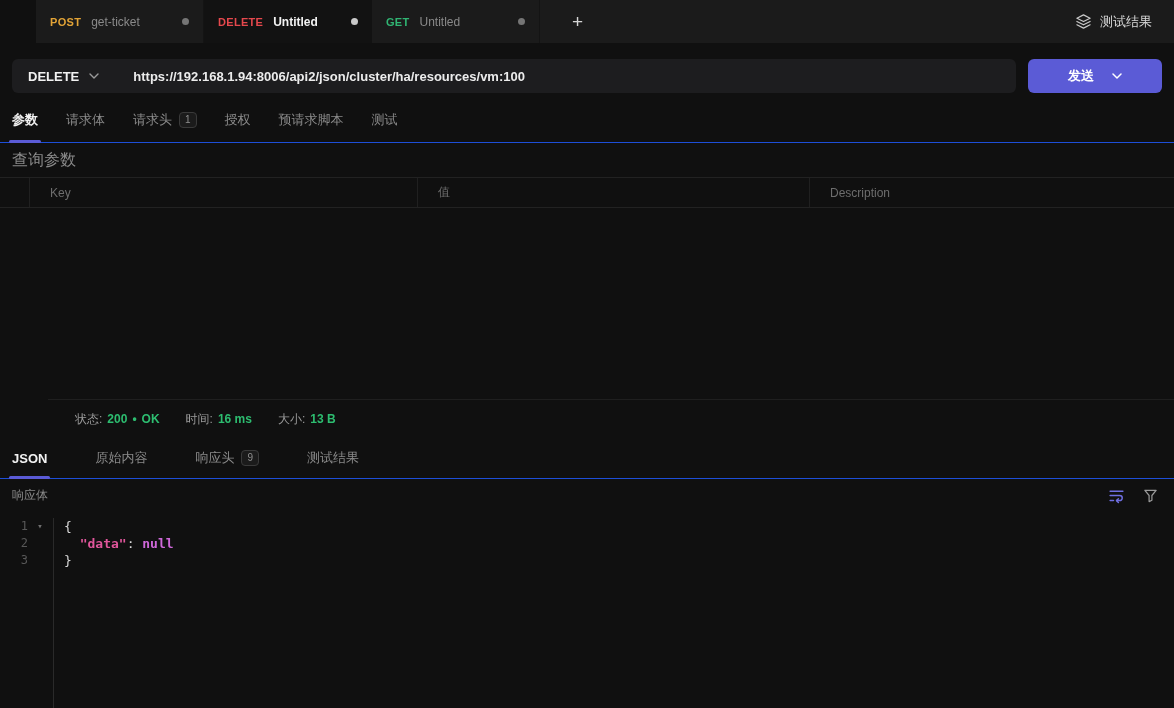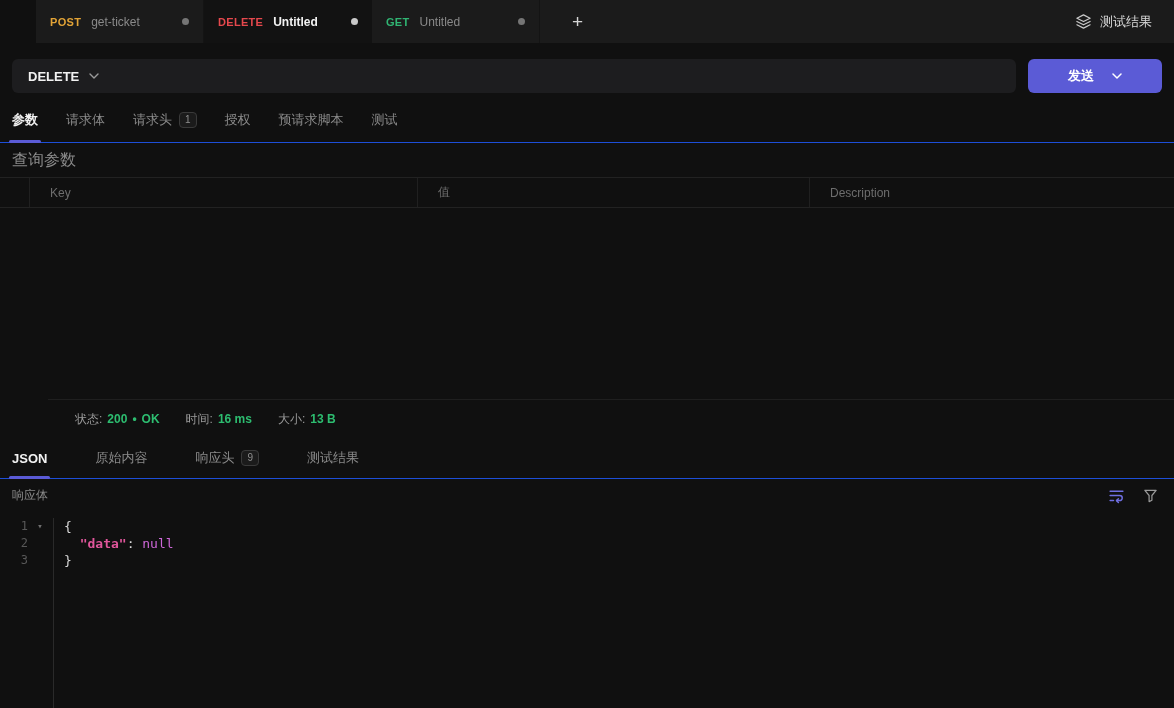--- a/index.html
+++ b/index.html
@@ -68,21 +68,21 @@
   
   .code-area { flex:1; display:flex; font-family:"DejaVu Sans Mono", monospace; font-size:13px; padding-top:6px; overflow:hidden; }
   .gutter { width:54px; flex-shrink:0; border-right:1px solid #2a2a2a; }
   .gl { height:17px; display:flex; align-items:center; }
   .ln-num { width:28px; text-align:right; color:#585858; font-size:12px; }
   .ln-fold { width:24px; text-align:center; color:#707070; font-size:9px; cursor:pointer; }
   .code-lines { flex:1; }
   .cl { height:17px; display:flex; align-items:center; padding-left:10px; white-space:pre; color:#d9d9d9; }
   .j-key { color:#e0569b; font-weight:700; }
   .j-colon { color:#d9d9d9; }
-  .j-null { color:#cf68d9; font-weight:400; }
+  .j-null { color:#cf68d9; font-weight:700; }
 
   svg { display:block; }
 </style>
 </head>
 <body>
 
 <header class="tabbar">
   <div class="rtab">
     <span class="method m-post">POST</span>
     <span class="tname">get-ticket</span>
@@ -114,20 +114,21 @@
 <div class="url-row">
   <div class="url-input">
     <div class="method-select">
       <span>DELETE</span>
       <span>
         <svg width="10" height="6" viewBox="0 0 10 6" fill="none" stroke="#9a9a9a" stroke-width="1.4" stroke-linecap="round" stroke-linejoin="round">
             <path d="M1 1 L5 5 L9 1"></path>
           </svg>
       </span>
     </div>
+    <span class="url-text">https://192.168.1.94:8006/api2/json/cluster/ha/resources/vm:100</span>
   </div>
   <button class="send-btn">
     <span>发送</span>
     <span>
       <svg width="10" height="6" viewBox="0 0 10 6" fill="none" stroke="#ffffff" stroke-width="1.5" stroke-linecap="round" stroke-linejoin="round">
           <path d="M1 1 L5 5 L9 1"></path>
         </svg>
     </span>
   </button>
 </div>

